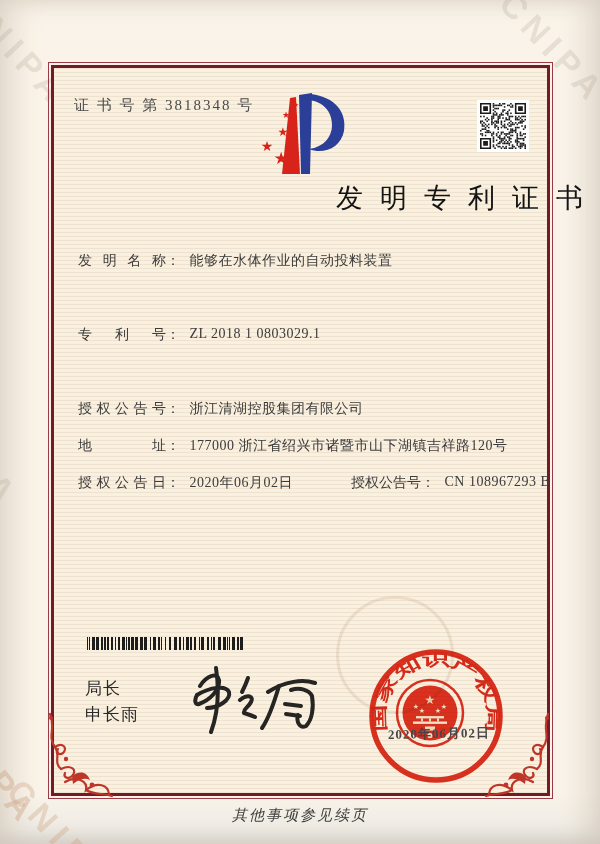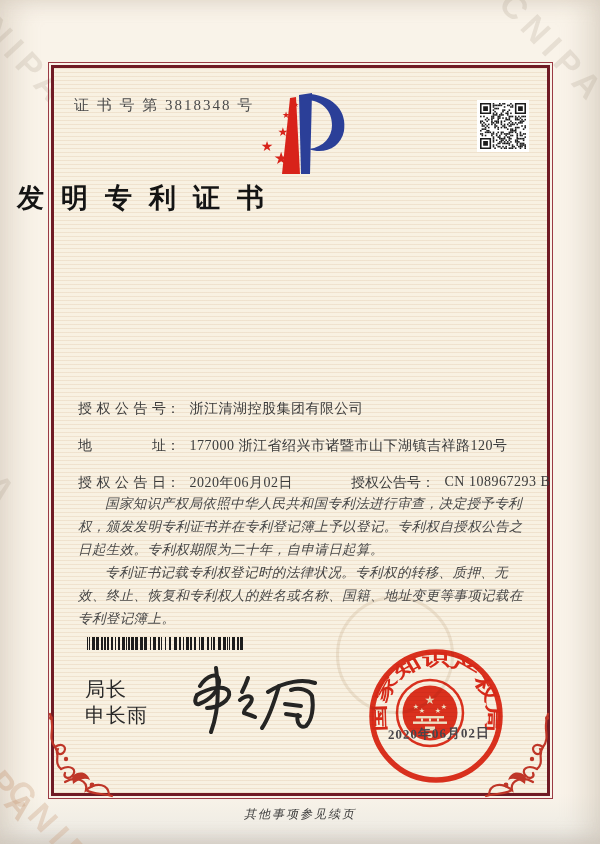--- a/index.html
+++ b/index.html
@@ -18,52 +18,52 @@
   
   .frame{position:absolute;left:48px;top:62px;width:503px;height:735px;border:1px solid #9a3a44;}
   .frame-inner{position:absolute;inset:2px;border:3px solid #701b25;
     background:
       repeating-linear-gradient(0deg,rgba(208,172,132,.22) 0 1px,rgba(0,0,0,0) 1px 4px),
       #f8f1e2;}
   
   .cert-no{position:absolute;left:74px;top:96px;font-size:15px;letter-spacing:2px;color:#4a4a4a;}
   .logo{position:absolute;left:252px;top:84px;}
   .qr-wrap{position:absolute;left:477px;top:100px;background:#ffffff;padding:3px;line-height:0;}
-  .title{position:absolute;left:0;right:0;top:180px;text-align:left;
-    font-size:27px;font-weight:bold;color:#141414;letter-spacing:17px;padding-left:17px;}
+  .title{position:absolute;left:0;right:0;top:180px;text-align:right;
+    font-size:27px;font-weight:normal;color:#141414;letter-spacing:17px;padding-left:17px;}
   
   .field-row{position:absolute;left:78px;width:450px;font-size:14px;color:#3b3b3b;white-space:nowrap;}
   .f-lbl{display:inline-block;width:88px;text-align:justify;text-align-last:justify;vertical-align:top;}
   .f-colon{display:inline-block;vertical-align:top;}
   .f-val{display:inline-block;margin-left:6px;letter-spacing:.5px;vertical-align:top;}
   .f-val-mid{display:inline-block;margin-left:6px;width:158px;letter-spacing:.5px;vertical-align:top;}
   
   .legal{position:absolute;left:78px;top:492px;width:446px;font-style:italic;
     font-size:13.5px;line-height:23px;color:#474747;letter-spacing:.4px;}
   .legal p{margin:0;text-indent:2em;}
   
   .barcode{position:absolute;left:87px;top:637px;}
   
   .signoff{position:absolute;left:85px;top:676px;font-family:"Liberation Sans","DejaVu Sans",sans-serif;
-    font-size:20px;color:#2a2a2a;line-height:26px;letter-spacing:1px;}
+    font-size:17px;color:#2a2a2a;line-height:26px;letter-spacing:1px;}
   .signature{position:absolute;left:172px;top:648px;}
   
   .seal{position:absolute;left:369px;top:649px;width:134px;height:134px;mix-blend-mode:multiply;opacity:.96;}
   .seal-date{position:absolute;left:2px;top:76px;width:136px;text-align:center;
     font-size:13px;font-weight:600;color:#43434e;letter-spacing:1px;transform:rotate(-1deg);}
   .ghost-ring{position:absolute;left:336px;top:596px;width:112px;height:112px;border-radius:50%;
     border:3px solid rgba(198,174,140,.28);}
   
   .orn{position:absolute;top:712px;}
   .orn-left{left:42px;}
   .orn-right{left:484px;transform:scaleX(-1);}
   
   .page-num{position:absolute;left:0;right:0;top:768px;text-align:center;font-size:12.5px;color:#3a3a3a;letter-spacing:1.5px;}
   .note{position:absolute;left:0;right:0;top:806px;text-align:center;font-style:italic;
-    font-size:12px;color:#3d3d3d;letter-spacing:2px;}
+    font-size:15px;color:#3d3d3d;letter-spacing:2px;}
 </style>
 </head>
 <body>
 
 <div class="paper">
 
   <div class="wm wm-gray" style="left:-18px;top:-14px;transform:rotate(47deg);"><span>CNIPA</span></div>
   <div class="wm wm-gray" style="left:520px;top:-16px;transform:rotate(47deg);"><span>CNIPA</span></div>
   <div class="wm wm-gray" style="left:-58px;top:382px;transform:rotate(52deg);"><span>CNIPA</span></div>
   <div class="wm wm-gray" style="left:362px;top:242px;transform:rotate(48deg);"><span>CNIPA</span></div>
@@ -368,39 +368,43 @@
           <rect x="20" y="28" width="1" height="1"></rect>
           <rect x="22" y="28" width="1" height="1"></rect>
           <rect x="25" y="28" width="1" height="1"></rect>
           <rect x="28" y="28" width="1" height="1"></rect>
         </g>
     </svg>
   </div>
 
   <div class="title">发明专利证书</div>
 
+  <div class="field-row" style="top:252px">
+    <span class="f-lbl">发明名称</span><span class="f-colon">：</span>
+    <span class="f-val">能够在水体作业的自动投料装置</span>
+  </div>
+  <div class="field-row" style="top:326px">
+    <span class="f-lbl">专利号</span><span class="f-colon">：</span>
+    <span class="f-val">ZL 2018 1 0803029.1</span>
+  </div>
   <div class="field-row" style="top:400px">
     <span class="f-lbl">授权公告号</span><span class="f-colon">：</span>
     <span class="f-val">浙江清湖控股集团有限公司</span>
   </div>
   <div class="field-row" style="top:437px">
     <span class="f-lbl">地址</span><span class="f-colon">：</span>
     <span class="f-val">177000 浙江省绍兴市诸暨市山下湖镇吉祥路120号</span>
   </div>
   <div class="field-row" style="top:474px">
     <span class="f-lbl">授权公告日</span><span class="f-colon">：</span>
     <span class="f-val-mid">2020年06月02日</span>
     <span class="f-lbl" style="width:auto;">授权公告号</span><span class="f-colon">：</span>
     <span class="f-val">CN 108967293 B</span>
   </div>
 
-  <div class="legal">
-    <p>国家知识产权局依照中华人民共和国专利法进行审查，决定授予专利权，颁发发明专利证书并在专利登记簿上予以登记。专利权自授权公告之日起生效。专利权期限为二十年，自申请日起算。</p>
-    <p>专利证书记载专利权登记时的法律状况。专利权的转移、质押、无效、终止、恢复和专利权人的姓名或名称、国籍、地址变更等事项记载在专利登记簿上。</p>
-  </div>
 
   <svg class="barcode" width="160" height="13">
     <g id="bc-bars" fill="#1c1c1c">
         <rect x="0" y="0" width="1" height="13"></rect>
         <rect x="2" y="0" width="1" height="13"></rect>
         <rect x="5" y="0" width="3" height="13"></rect>
         <rect x="9" y="0" width="3" height="13"></rect>
         <rect x="14" y="0" width="2" height="13"></rect>
         <rect x="17" y="0" width="2" height="13"></rect>
         <rect x="20" y="0" width="2" height="13"></rect>

